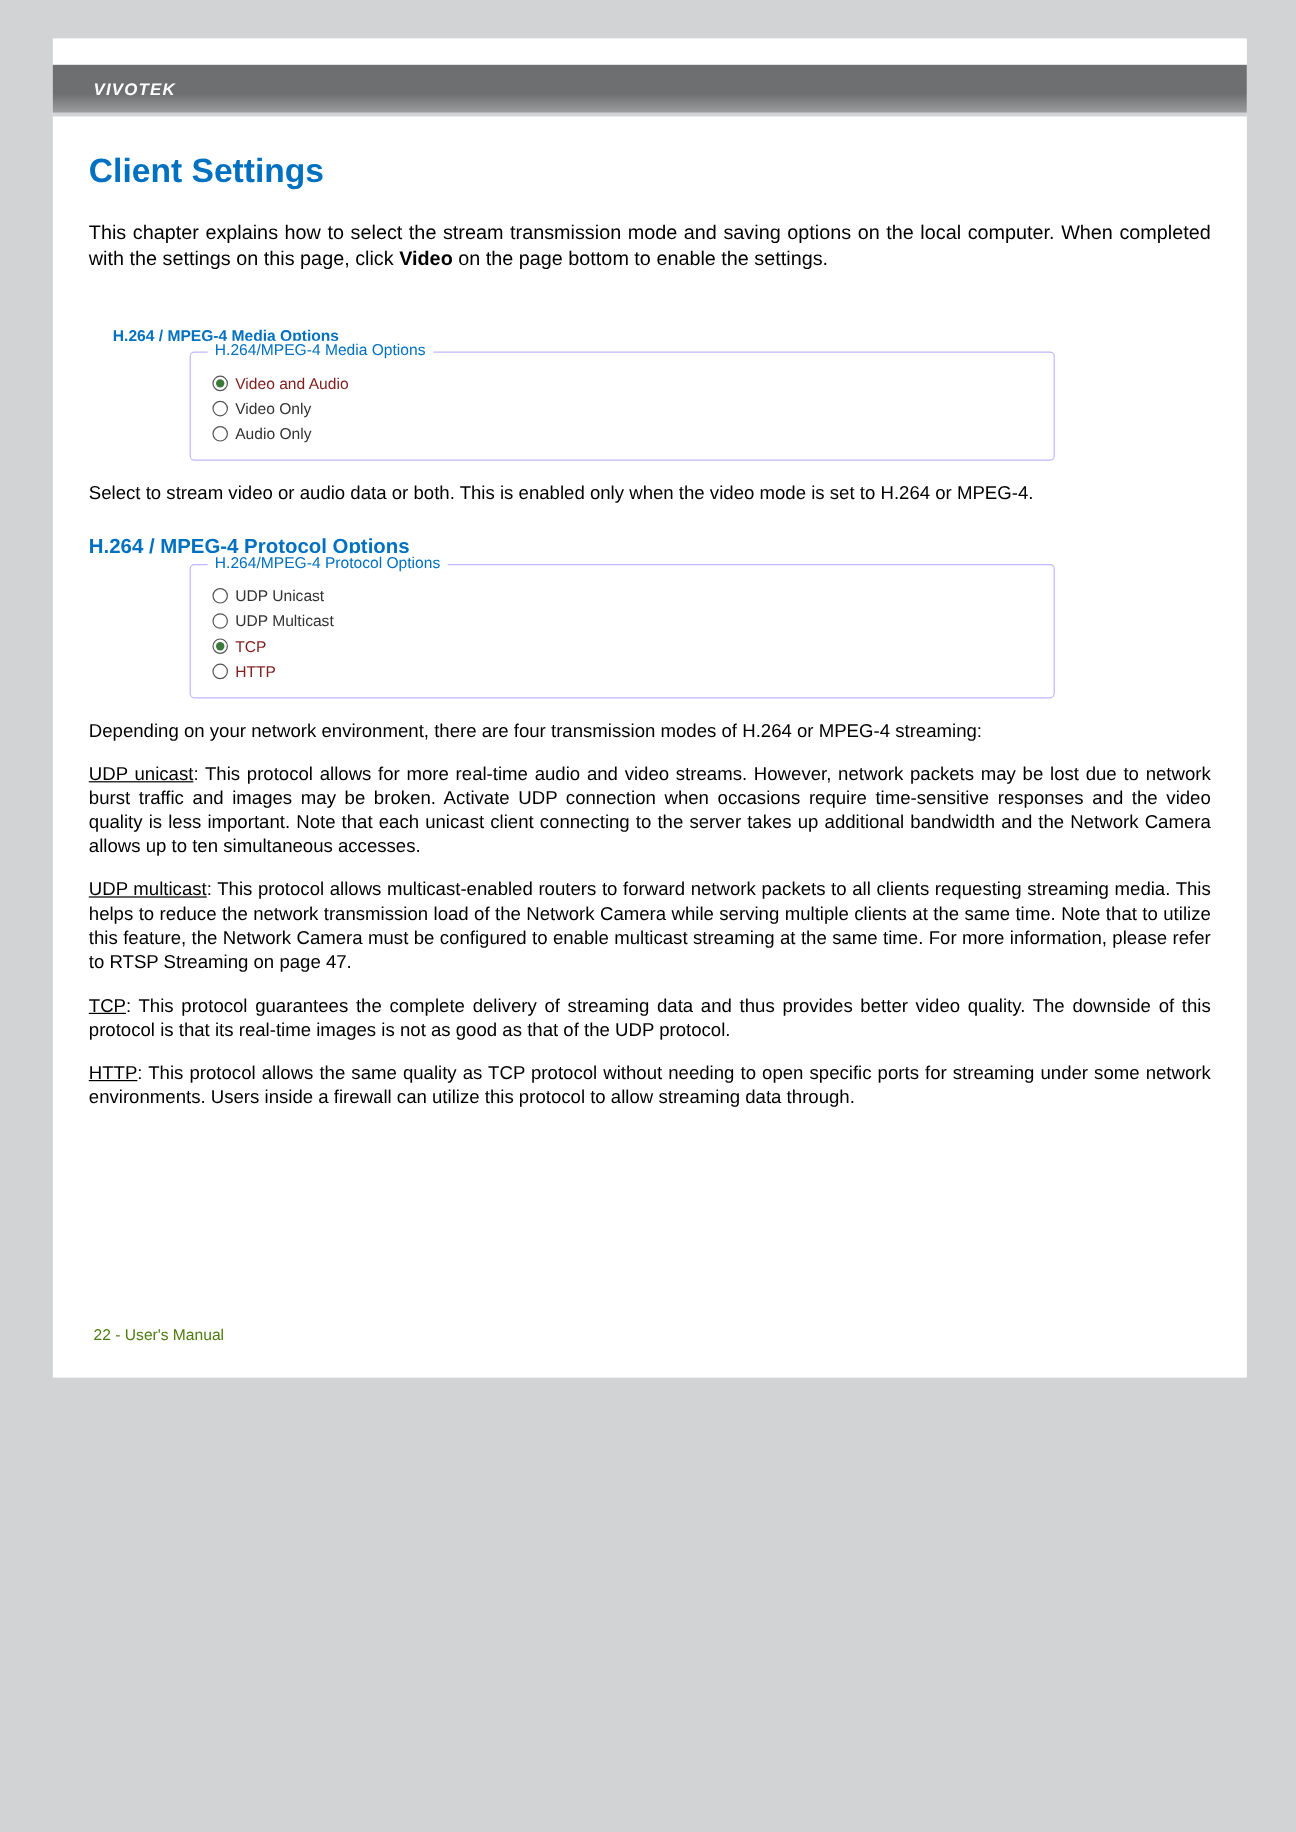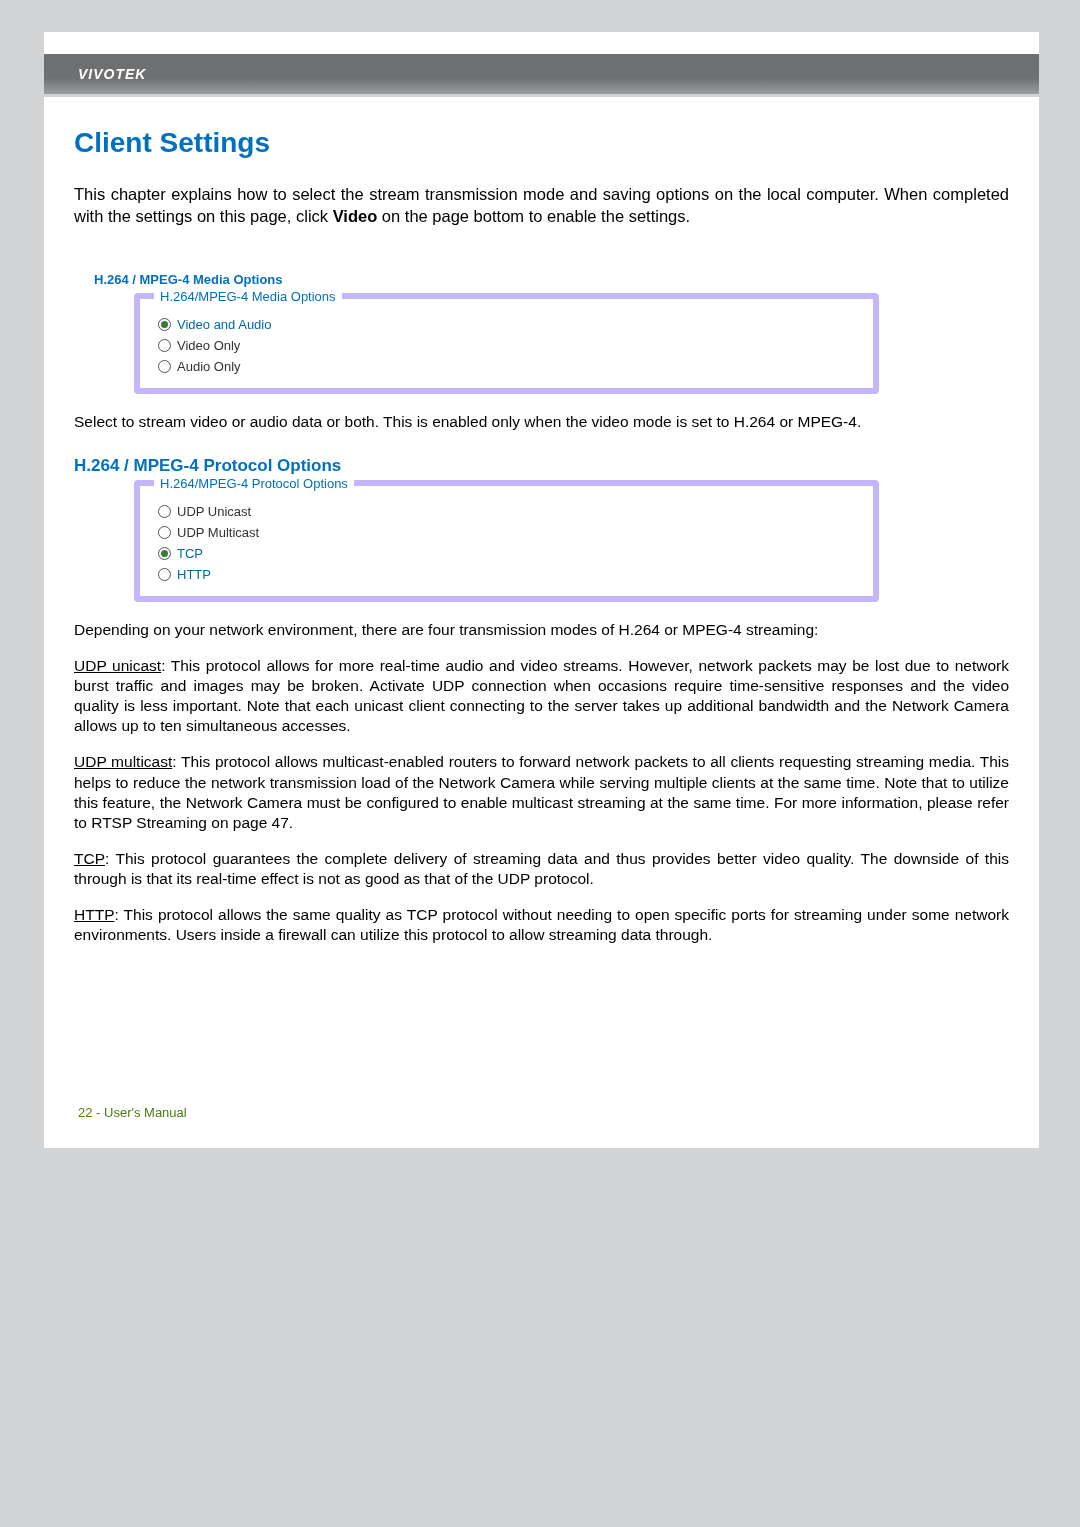--- a/index.html
+++ b/index.html
@@ -65,23 +65,23 @@
     }
     .intro-para .bold { font-weight: bold; }
     .section-title {
       color: #0070c0;
       font-size: 13px;
       font-weight: bold;
       margin-bottom: 6px;
       margin-left: 20px;
     }
     .fieldset-box {
-      margin-left: 60px;
+      margin-left: 84px;
       margin-right: 130px;
-      border: 6px solid #c4b5fd;
+      border: 1px solid #c4b5fd;
       border-radius: 4px;
       padding: 12px 18px 8px 18px;
       position: relative;
       margin-bottom: 18px;
     }
     .fieldset-legend {
       position: absolute;
       top: -10px;
       left: 14px;
       background: #ffffff;
@@ -106,21 +106,21 @@
       align-items: center;
       justify-content: center;
       background: #fff;
     }
     .radio-outer.checked .radio-dot {
       width: 7px;
       height: 7px;
       background: #3b7a3b;
       border-radius: 50%;
     }
-    .radio-label.green { color: #0369a1; }
+    .radio-label.green { color: #7f1d1d; }
     .body-para {
       font-size: 15.5px;
       line-height: 1.3;
       color: #000;
       text-align: justify;
       margin-bottom: 24px;
     }
     .section2-title {
       color: #0070c0;
       font-size: 17px;
@@ -210,21 +210,21 @@
 
     <p class="proto-para">
       <span class="proto-name">UDP unicast</span><span>: This protocol allows for more real-time audio and video streams. However, network packets may be lost due to network burst traffic and images may be broken. Activate UDP connection when occasions require time-sensitive responses and the video quality is less important. Note that each unicast client connecting to the server takes up additional bandwidth and the Network Camera allows up to ten simultaneous accesses.</span>
     </p>
 
     <p class="proto-para">
       <span class="proto-name">UDP multicast</span><span>: This protocol allows multicast-enabled routers to forward network packets to all clients requesting streaming media. This helps to reduce the network transmission load of the Network Camera while serving multiple clients at the same time. Note that to utilize this feature, the Network Camera must be configured to enable multicast streaming at the same time. For more information, please refer to RTSP Streaming on page 47.</span>
     </p>
 
     <p class="proto-para">
-      <span class="proto-name">TCP</span><span>: This protocol guarantees the complete delivery of streaming data and thus provides better video quality. The downside of this through is that its real-time effect is not as good as that of the UDP protocol.</span>
+      <span class="proto-name">TCP</span><span>: This protocol guarantees the complete delivery of streaming data and thus provides better video quality. The downside of this protocol is that its real-time images is not as good as that of the UDP protocol.</span>
     </p>
 
     <p class="proto-para">
       <span class="proto-name">HTTP</span><span>: This protocol allows the same quality as TCP protocol without needing to open specific ports for streaming under some network environments. Users inside a firewall can utilize this protocol to allow streaming data through.</span>
     </p>
   </div>
 
   <div class="footer">22 - User's Manual</div>
 </div>
 

